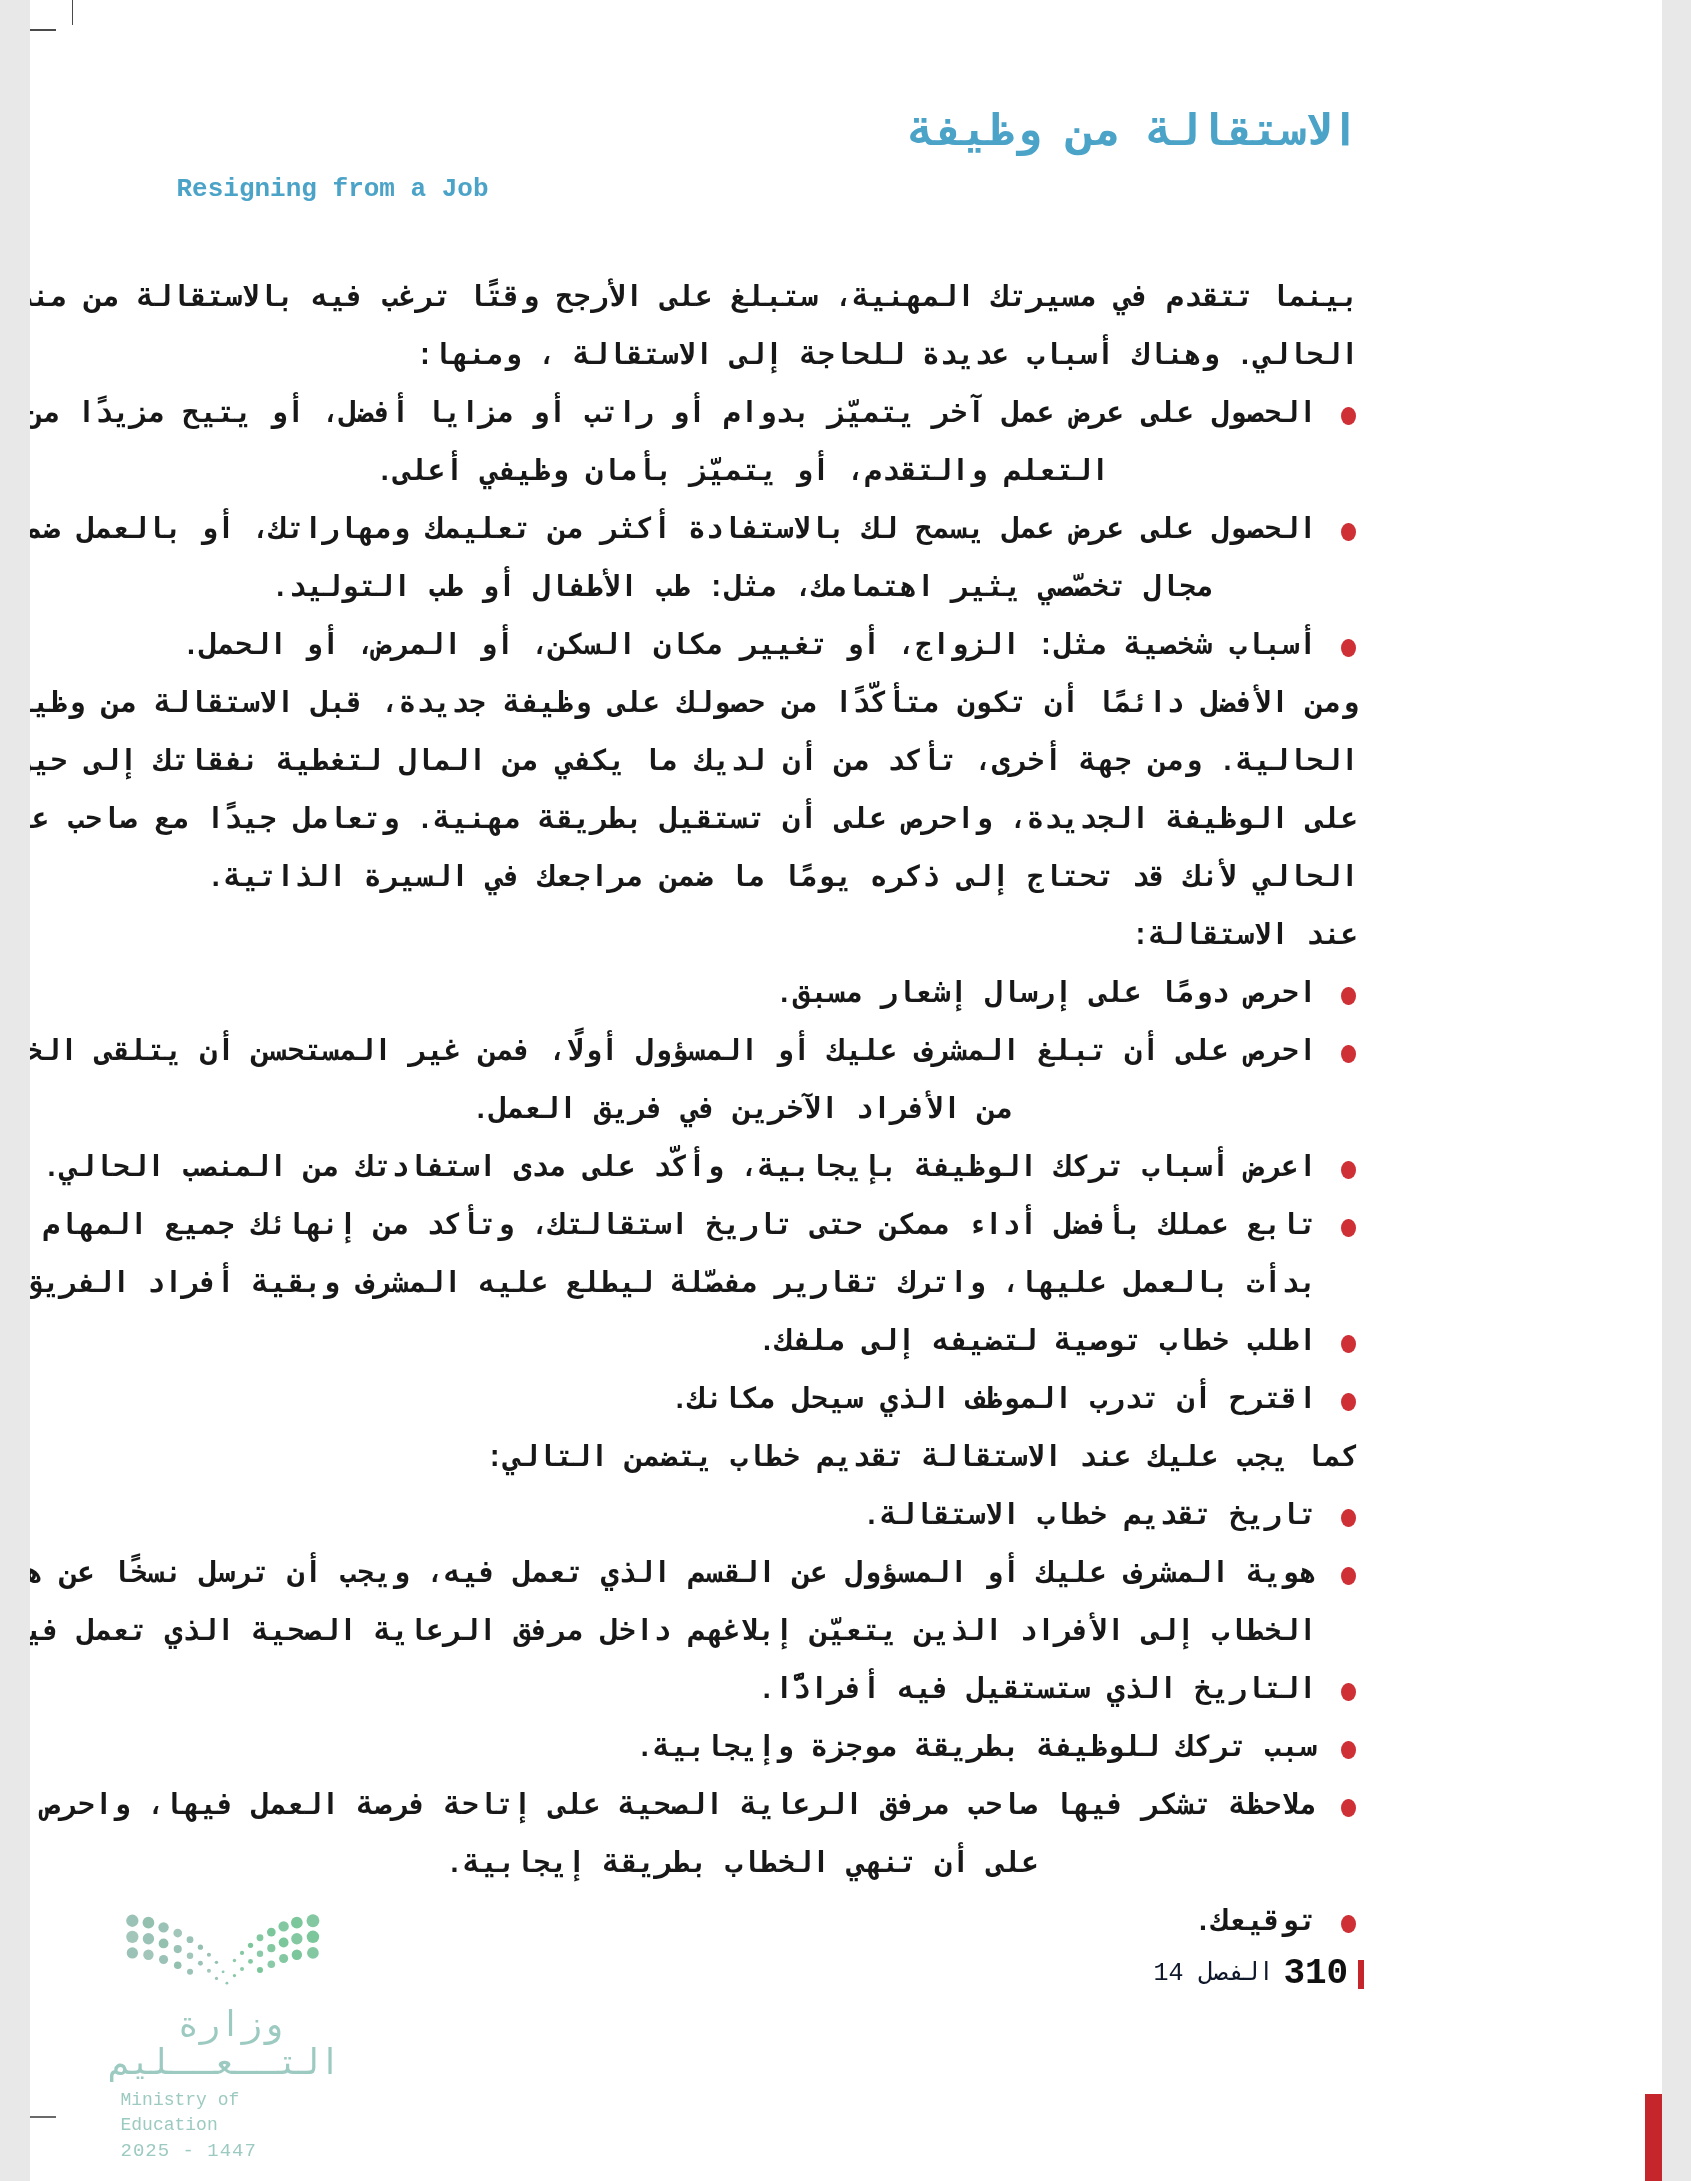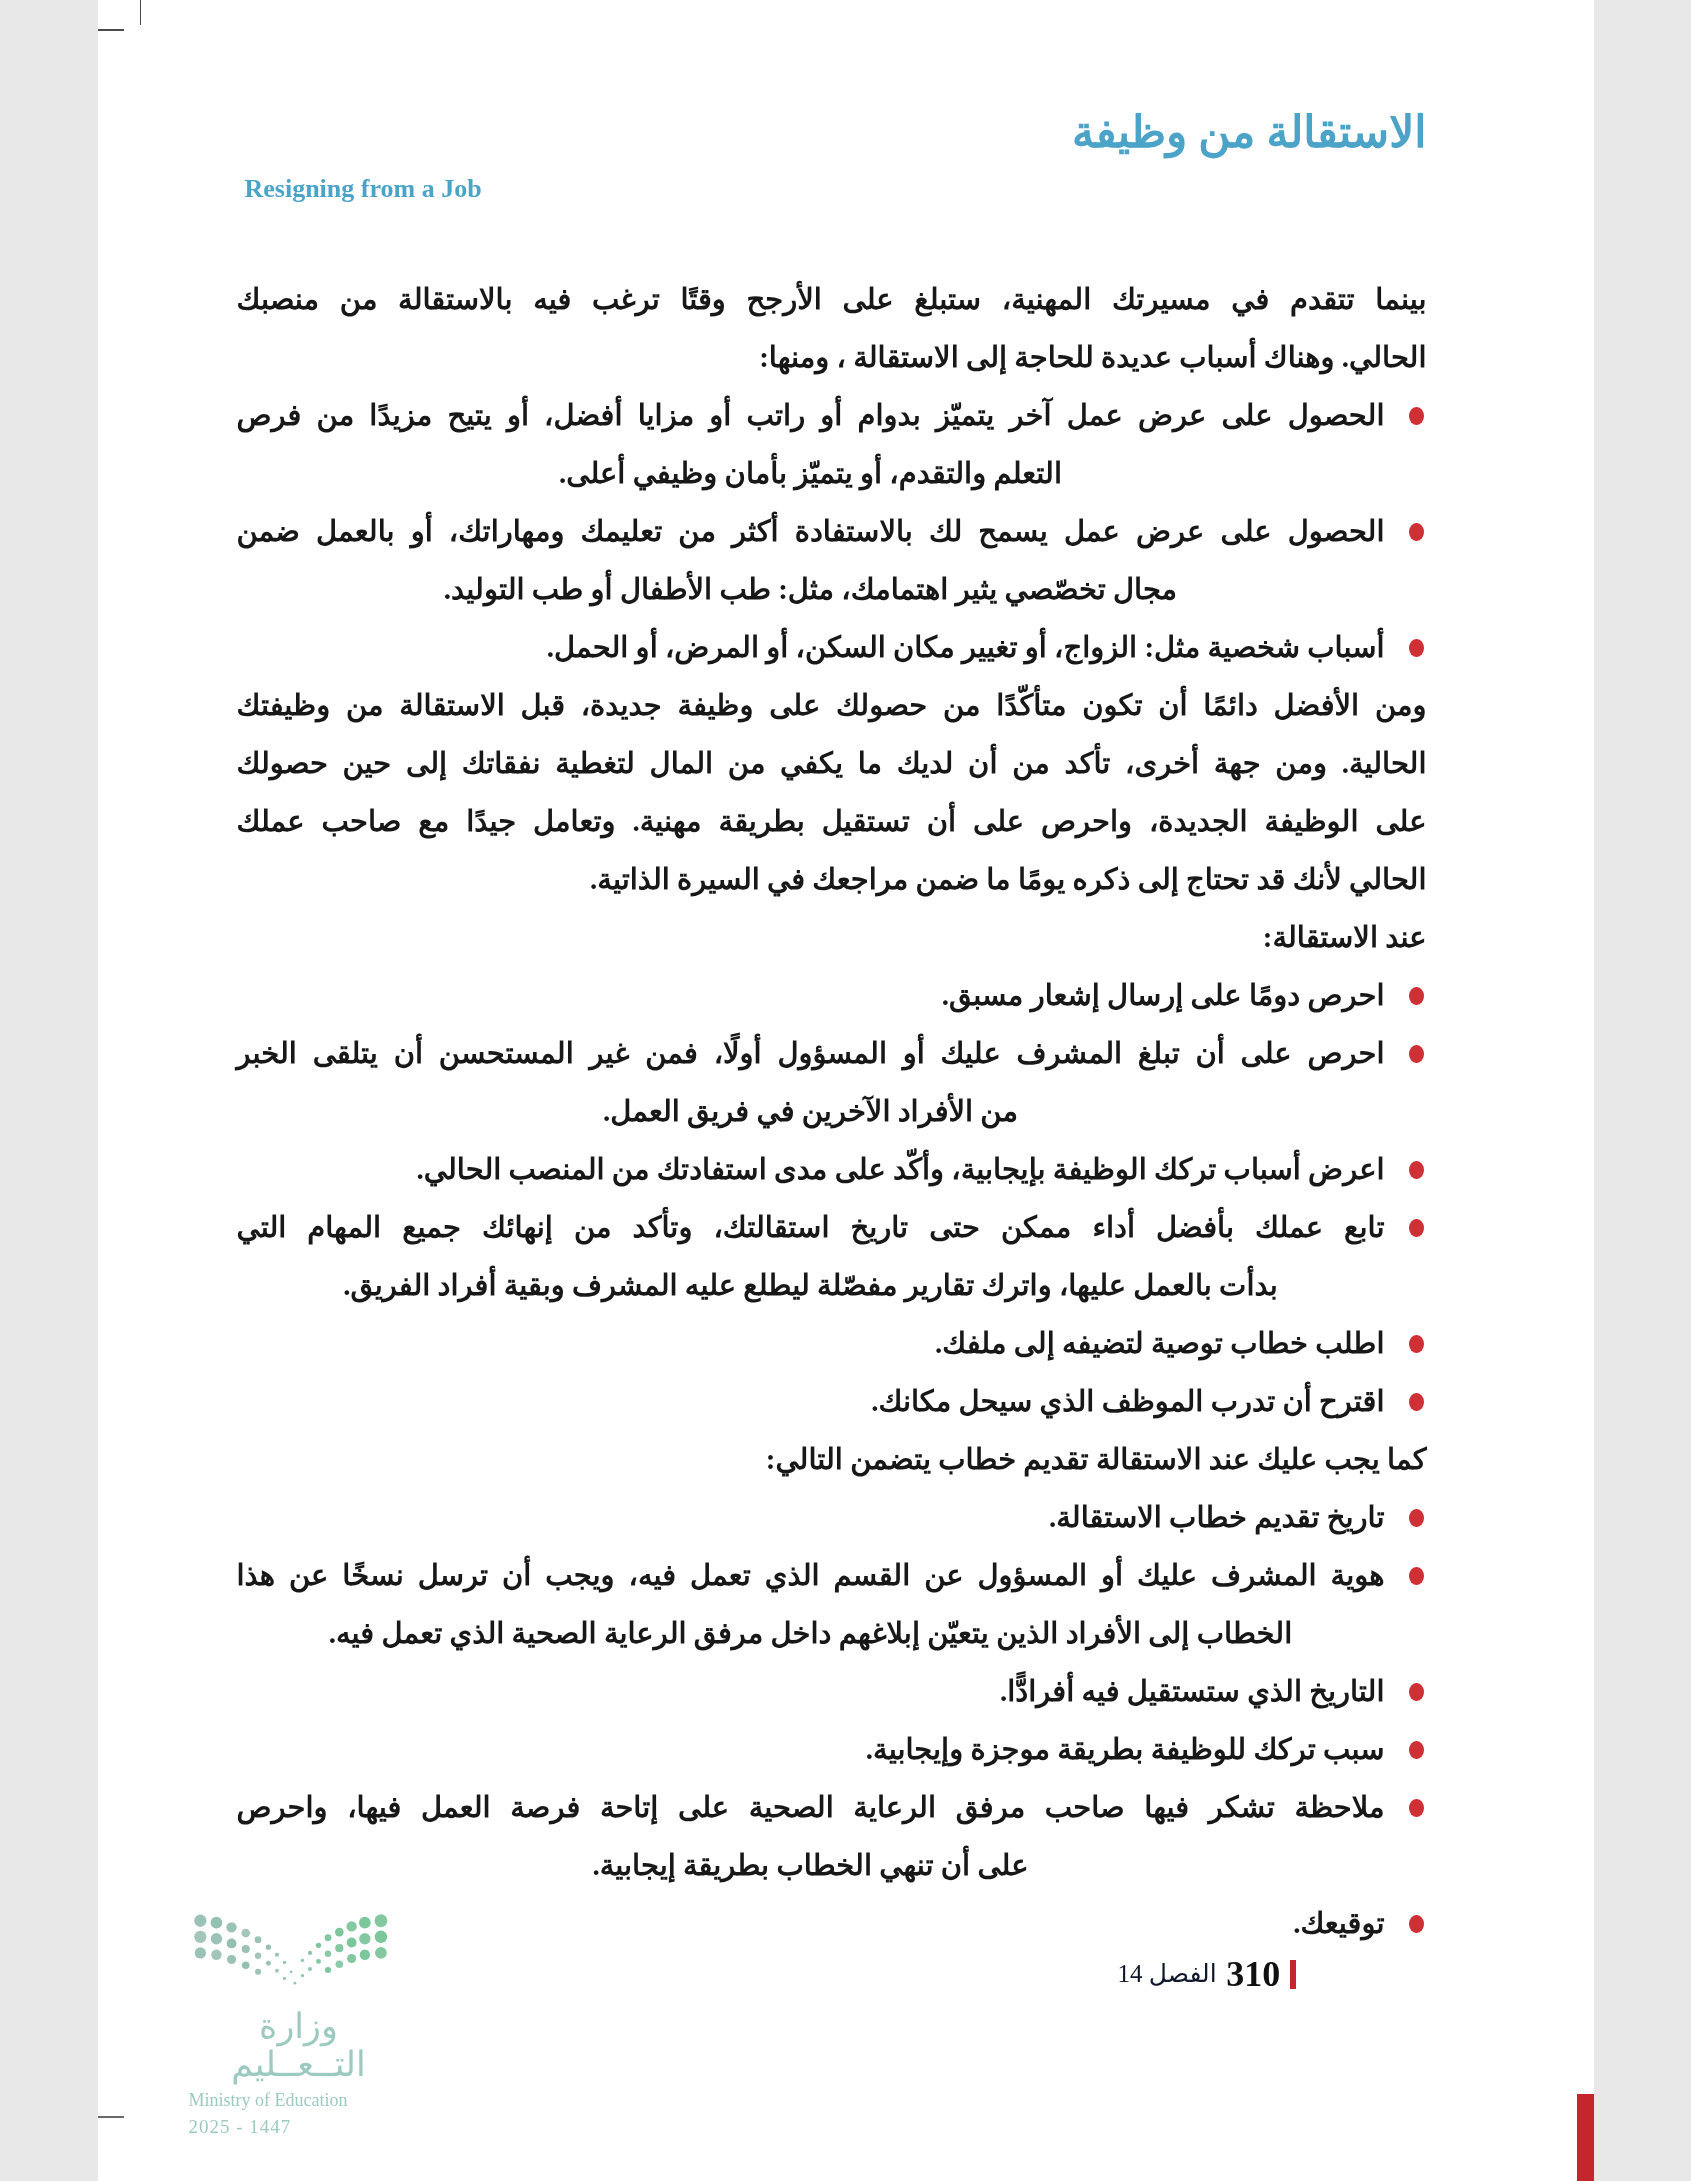--- a/index.html
+++ b/index.html
@@ -1,21 +1,21 @@
 <!DOCTYPE html>
 <html lang="ar" style="--accent: #4BA3C8; --bullet: #CE3036; --footer-red: #C4262C; --logo: #9CCAC1; --text: #181818;"><head>
 <meta charset="utf-8">
 <style>
   html,body{margin:0;padding:0;background:#e8e8e8;}
   .page{
     position:relative;
-    width:1496px;height:2181px;
+    width:1632px;height:2181px;
     margin:0 auto;
     background:#ffffff;
-    font-family:Liberation Serif, serif;
+    font-family:Liberation Mono, monospace;
     color:var(--text,#181818);
     overflow:hidden;
   }
   
   .cm{position:absolute;background:#4a4a4a;}
   .cm-v{left:42px;top:0;width:1.9px;height:25px;}
   .cm-h{left:0;top:29px;width:26px;height:1.9px;}
   .cm-b{left:0;top:2116px;width:26px;height:1.9px;background:#6a6a6a;}
 
   

